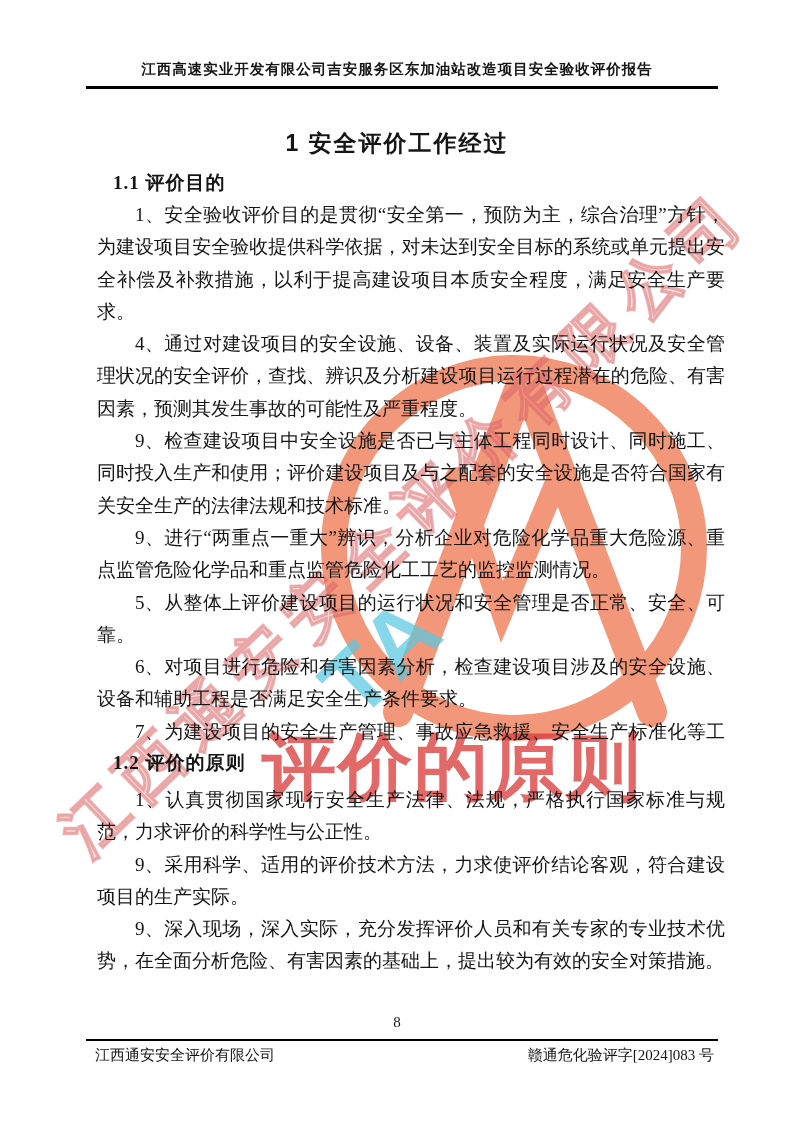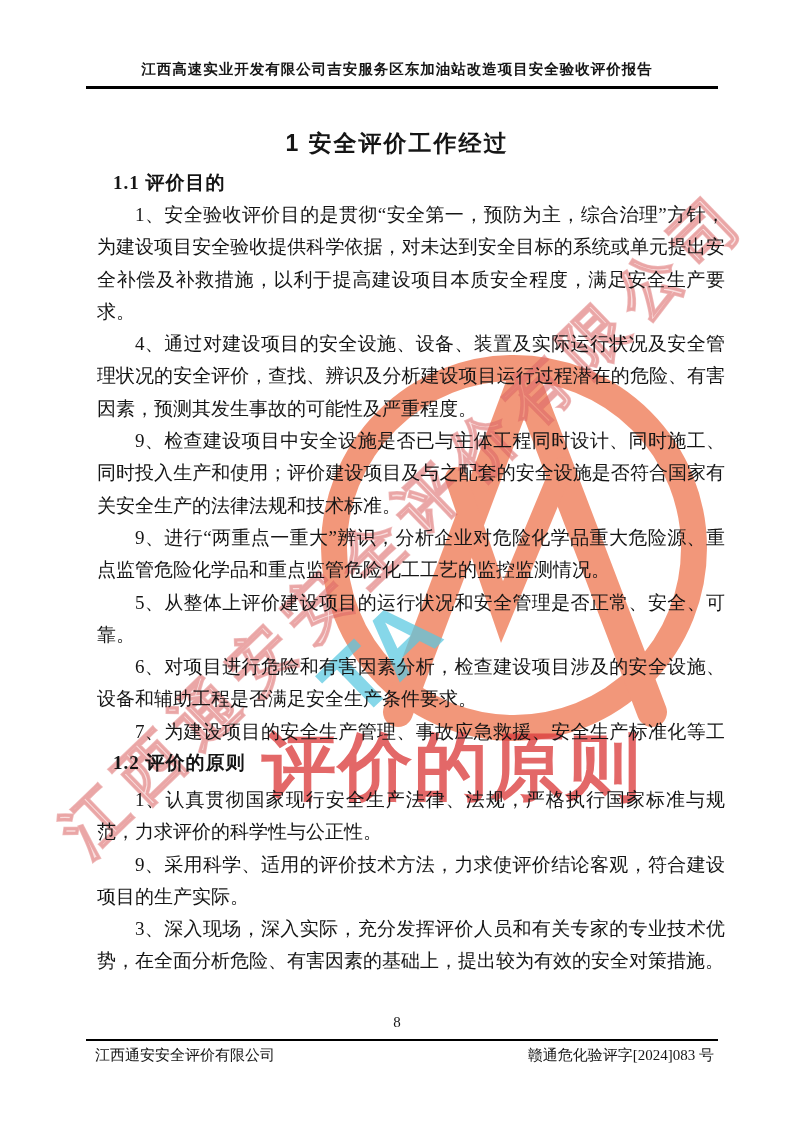--- a/index.html
+++ b/index.html
@@ -193,21 +193,21 @@
       <p>5、从整体上评价建设项目的运行状况和安全管理是否正常、安全、可靠。</p>
       <p>6、对项目进行危险和有害因素分析，检查建设项目涉及的安全设施、设备和辅助工程是否满足安全生产条件要求。</p>
       <p>7、为建设项目的安全生产管理、事故应急救援、安全生产标准化等工作提供指导。</p>
     </div>
 
     <div class="sec-heading h12">1.2 评价的原则</div>
 
     <div class="body-block b2">
       <p>1、认真贯彻国家现行安全生产法律、法规，严格执行国家标准与规范，力求评价的科学性与公正性。</p>
       <p>9、采用科学、适用的评价技术方法，力求使评价结论客观，符合建设项目的生产实际。</p>
-      <p>3、深入现场，深入实际，充分发挥评价人员和有关专家的专业技术优势，在全面分析危险、有害因素的基础上，提出较为有效的安全对策措施。</p>
+      <p>9、深入现场，深入实际，充分发挥评价人员和有关专家的专业技术优势，在全面分析危险、有害因素的基础上，提出较为有效的安全对策措施。</p>
     </div>
 
     <div class="page-number">8</div>
 
     <div class="footer-rule"></div>
 
     <div class="footer-row">
       <span>江西通安安全评价有限公司</span>
       <span>赣通危化验评字[2024]083 号</span>
     </div>

